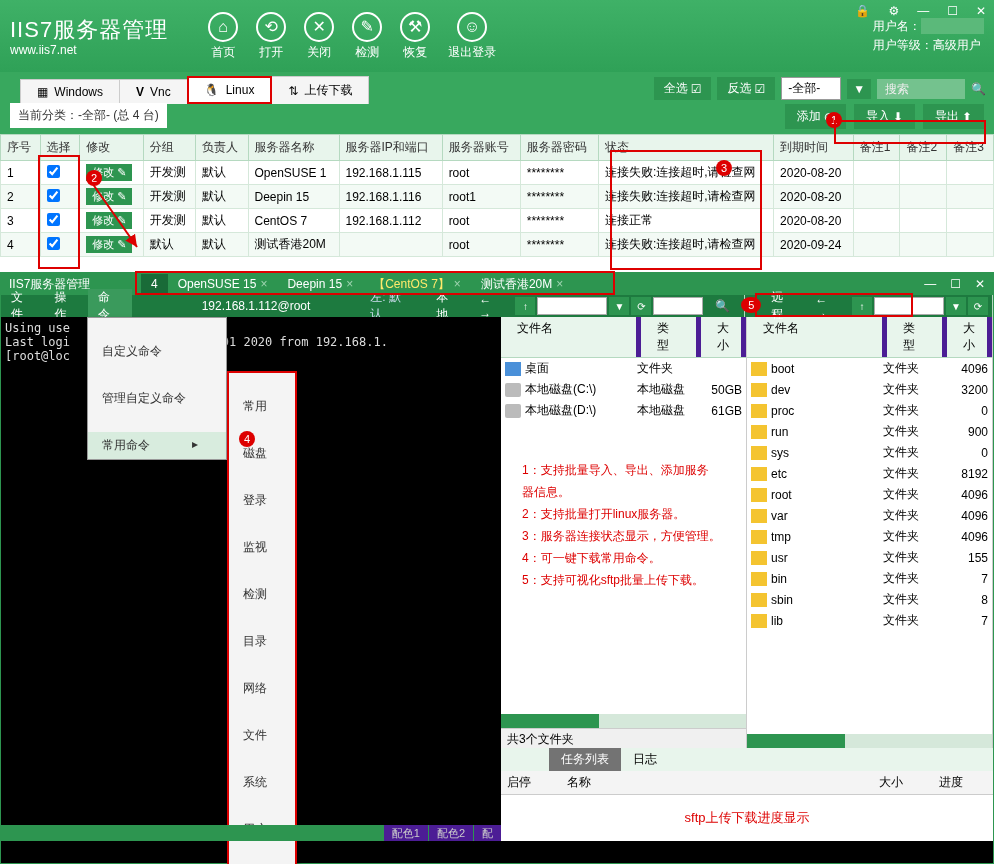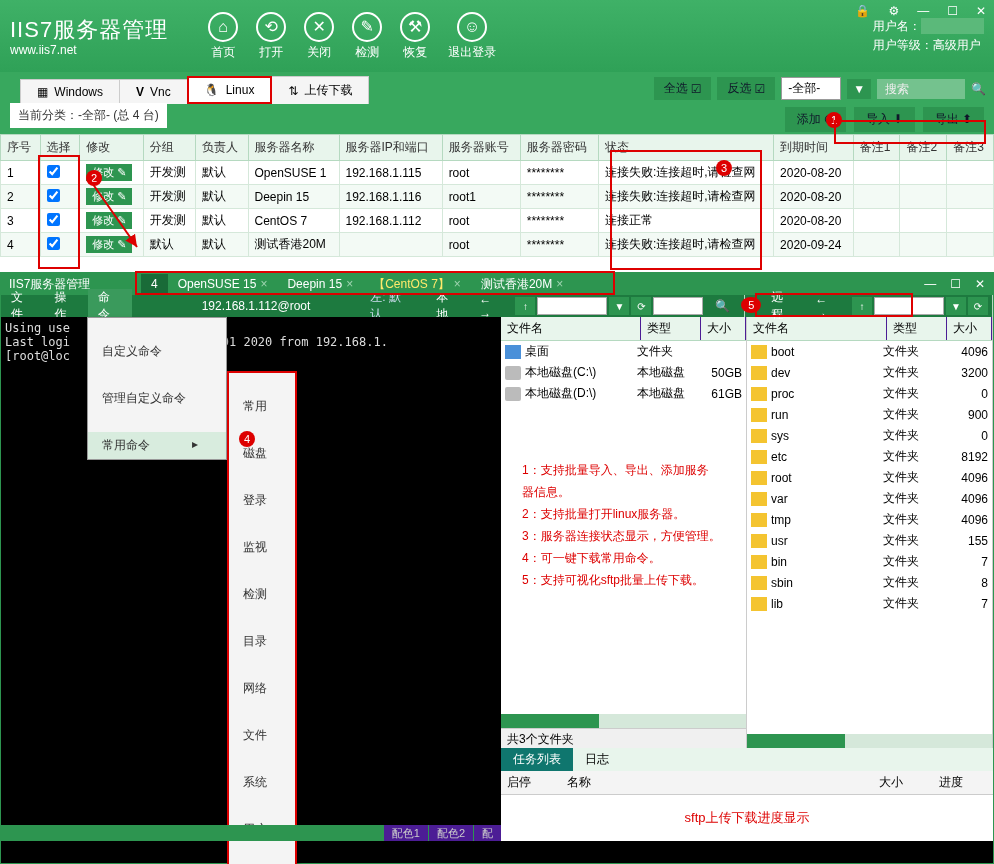--- a/index.html
+++ b/index.html
@@ -14,27 +14,27 @@
 .nav-icon .ico { width:30px; height:30px; border:2px solid #fff; border-radius:50%; margin:0 auto 2px; display:flex; align-items:center; justify-content:center; font-size:16px; }
 .user-box { margin-left:auto; font-size:13px; }
 .user-box div { margin:2px 0; }
 .win-ctrl { position:absolute; top:4px; right:8px; display:flex; gap:18px; font-size:14px; }
 .win-ctrl span { cursor:pointer; }
 .tabs { background:#fff; height:30px; display:flex; align-items:flex-end; padding-left:20px; }
 .tab { padding:5px 16px; border:1px solid #ccc; border-bottom:none; background:#f5f5f5; margin-right:-1px; display:flex; align-items:center; gap:6px; cursor:pointer; }
 .tab.linux { border:2px solid #d00; background:#fff; position:relative; }
 .linux-label { position:absolute; top:26px; left:50%; transform:translateX(-50%); color:#d00; font-size:13px; }
 .toolbar-right { margin-left:auto; display:flex; gap:6px; align-items:center; }
-.btn { background:#2d9550; color:#0f172a; padding:3px 10px; border:none; cursor:pointer; display:inline-flex; align-items:center; gap:3px; }
+.btn { background:#2d9550; color:#ffffff; padding:3px 10px; border:none; cursor:pointer; display:inline-flex; align-items:center; gap:3px; }
 .sel { background:#fff; padding:2px 20px 2px 6px; border:1px solid #999; }
 .search { background:rgba(255,255,255,0.3); border:none; padding:3px 8px; color:#fff; width:88px; }
 .search::placeholder { color:#eee; }
 
 
-.toolbar2 { background:#38a85e; height:30px; display:flex; align-items:center; padding-left:13px; color:#333; position:relative; }
+.toolbar2 { background:#38a85e; height:30px; display:flex; align-items:flex-start; padding-left:13px; color:#333; position:relative; }
 .toolbar2 .label { background:#fff; padding:4px 8px; position:absolute; left:10px; top:-1px; }
 .action-btns { margin-left:auto; display:flex; gap:8px; padding-right:10px; }
 .action-btns .btn { padding:4px 12px; }
 .badge { position:absolute; background:#d00; color:#fff; border-radius:50%; width:16px; height:16px; display:flex; align-items:center; justify-content:center; font-size:11px; }
 .red-box { border:2px solid #d00; position:absolute; pointer-events:none; }
 
 
 .grid { border-collapse:collapse; width:100%; }
 .grid th { background:#e8f5ec; border:1px solid #b5d9c0; padding:4px 6px; font-weight:normal; text-align:left; color:#333; }
 .grid td { border:1px solid #d5e8da; padding:3px 6px; background:#fff; }
@@ -68,37 +68,37 @@
 .ctx2 { left:226px; top:54px; width:70px; border:2px solid #d00; }
 
 
 .files { flex:1; background:#fff; display:flex; flex-direction:column; }
 .ft-seg { display:flex; align-items:center; gap:2px; padding:0 4px; border-right:1px solid #b5d9c0; height:100%; }
 .ft-btn { width:18px; height:18px; background:#2d9550; color:#fff; display:flex; align-items:center; justify-content:center; cursor:pointer; font-size:10px; }
 .ft-input { border:1px solid #aaa; height:18px; width:70px; padding:0 3px; }
 .file-cols { display:flex; flex:1; overflow:hidden; }
 .file-col { flex:1; border-right:1px solid #ccc; display:flex; flex-direction:column; overflow:hidden; }
 .fc-head { display:flex; background:#e8f5ec; border-bottom:1px solid #b5d9c0; }
-.fc-head span { padding:3px 6px; border-right:1px solid #4c1d95; }
+.fc-head span { padding:3px 16px; border-right:5px solid #4c1d95; }
 .fc-body { flex:1; overflow-y:auto; position:relative; }
 .fc-row { display:flex; padding:2px 4px; align-items:center; }
 .fc-row .ico { width:16px; height:14px; background:#f4c430; margin-right:4px; }
 .fc-row .ico.disk { background:#bbb; border-radius:2px; }
 .fc-row .ico.mon { background:#4a90d9; }
 .fc-row span:nth-child(2) { flex:1; }
 .fc-row span:nth-child(3) { width:60px; }
 .fc-row span:nth-child(4) { width:45px; text-align:right; }
 .fc-head span:nth-child(1) { flex:1; }
 .fc-head span:nth-child(2) { width:60px; }
 .fc-head span:nth-child(3) { width:45px; }
 .notes { position:absolute; left:518px; top:455px; color:#d00; font-size:13px; line-height:22px; z-index:5; background:#fff; padding:4px; }
 .status-bar { background:#f0f0f0; border-top:1px solid #ccc; padding:2px 6px; height:20px; }
 .task-tabs { display:flex; background:#e8f5ec; }
 .task-tabs span { padding:3px 12px; cursor:pointer; }
-.task-tabs span.active { background:#0f766e; color:#fff; }
+.task-tabs span.active { background:#737373; color:#fff;margin-left:48px; }
 .task-head { display:flex; background:#f4f4f4; border-bottom:1px solid #ccc; }
 .task-head span { padding:3px 30px 3px 6px; }
 .sftp-note { text-align:center; color:#d00; padding:14px; font-size:13px; }
 .bottom-ribbon { position:absolute; bottom:0; left:0; width:500px; height:16px; background:#2d9550; display:flex; justify-content:flex-end; }
 .bottom-ribbon span { background:#4c1d95; color:#ccc; padding:1px 8px; margin-left:1px; font-size:11px; }
 .scroll-green { height:14px; background:#d5e8da; position:relative; }
 .scroll-green::before { content:''; position:absolute; left:0; top:0; height:100%; width:40%; background:#2d9550; }
 </style>
 </head>
 <body>

